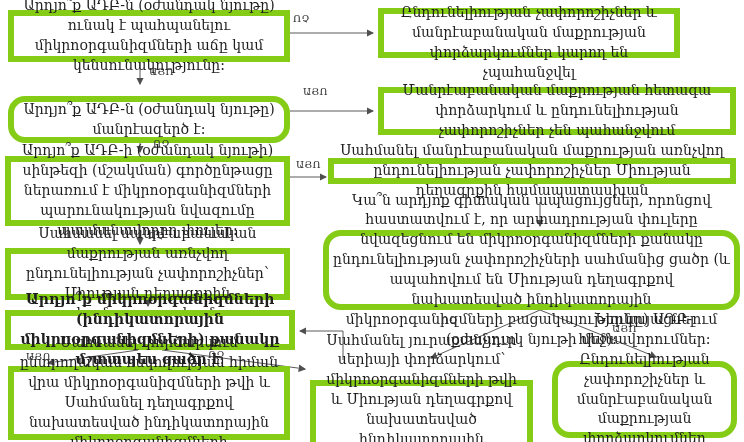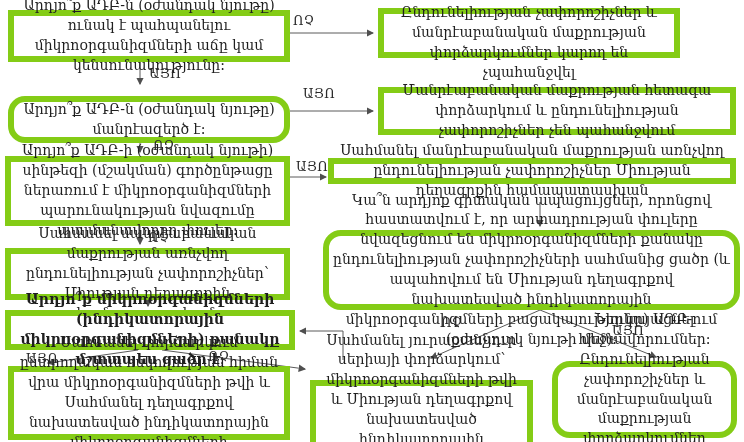--- a/index.html
+++ b/index.html
@@ -9,21 +9,21 @@
   }
   .arrow-layer { position:absolute; left:0; top:0; width:744px; height:442px; }
   .box {
     position:absolute; box-sizing:border-box;
     border:6px solid #84cc16; background:#ffffff;
     display:flex; align-items:center; justify-content:center;
     text-align:center; font-size:14px; line-height:1.42; color:#1f1f1f;
     padding:3px 4px;
   }
   .edge-label {
-    position:absolute; font-size:13px; color:#2a2a2a; letter-spacing:0.4px;
+    position:absolute; font-size:10px; color:#2a2a2a; letter-spacing:0.4px;
     font-family:"DejaVu Serif","DejaVu Sans",serif; white-space:nowrap;
   }
 </style>
 </head>
 <body>
 
 <div class="canvas">
 
   <svg class="arrow-layer" width="744" height="442" viewBox="0 0 744 442">
     <defs>

